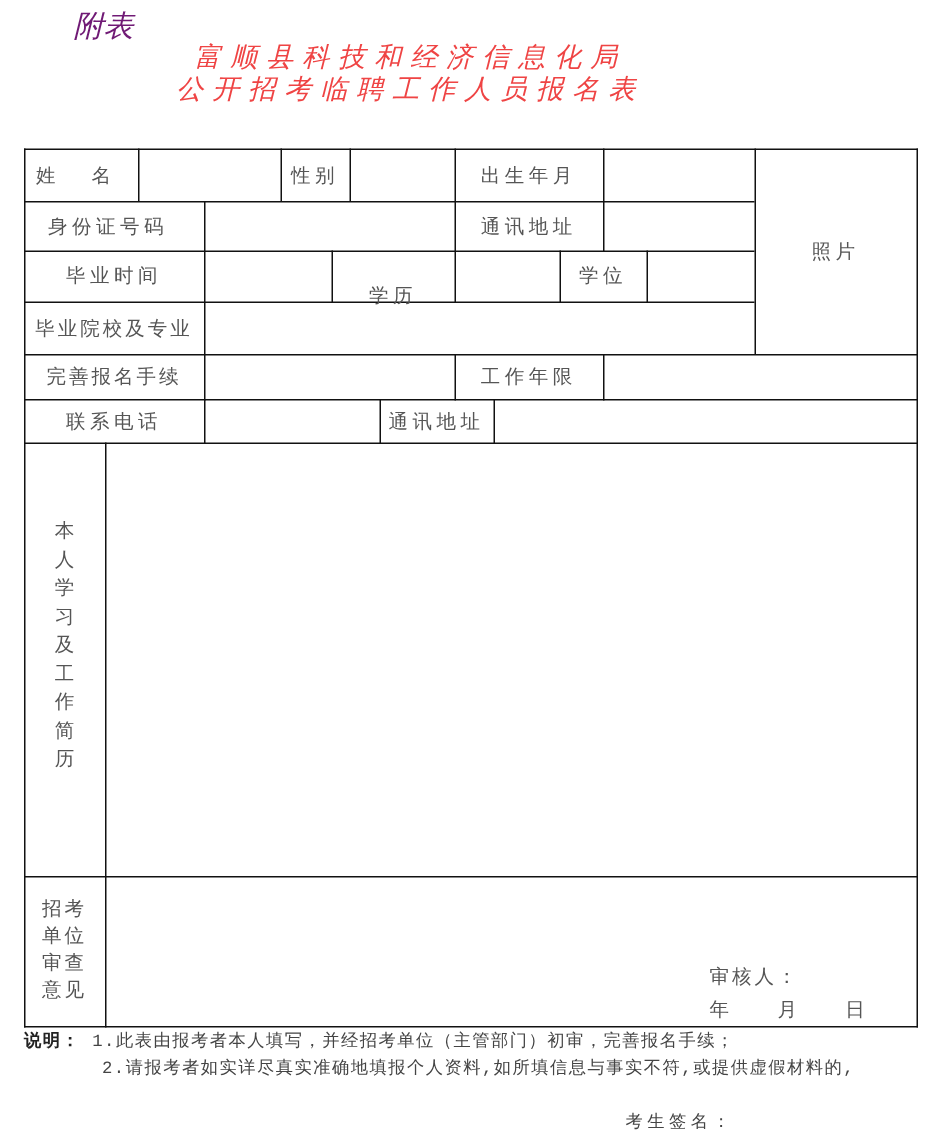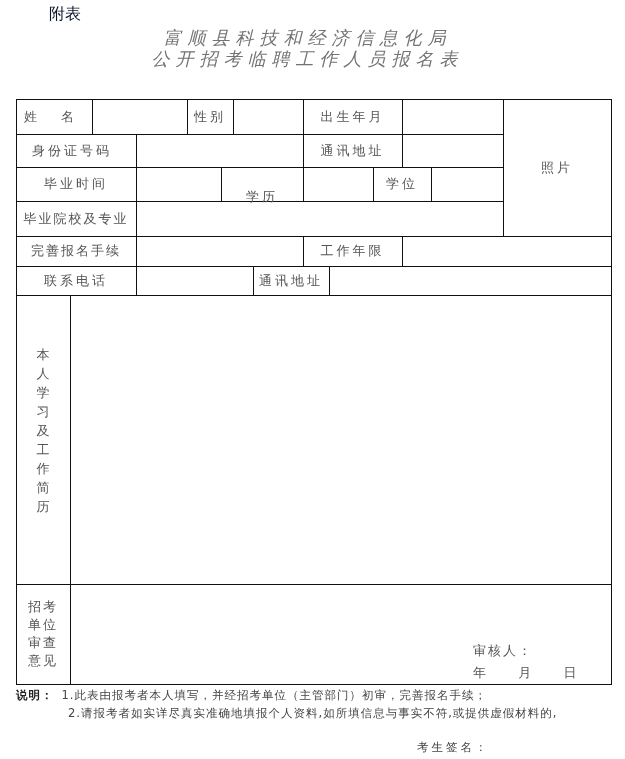--- a/index.html
+++ b/index.html
@@ -1,19 +1,19 @@
 <!DOCTYPE html>
 <html><head>
 <meta charset="utf-8">
 <style>
   html,body{margin:0;padding:0;background:#fff;}
   body{width:625px;height:759px;position:relative;overflow:hidden;font-family:"DejaVu Sans",sans-serif;color:#333;}
   .abs{position:absolute;}
-  .appendix{left:49px;top:4px;font-size:16px;color:#0f172a;}
-  .title{left:0;width:547px;text-align:center;font-family:"DejaVu Serif",serif;font-size:18px;color:#737373;letter-spacing:6px;font-style:italic;padding-left:34px;}
+  .appendix{left:49px;top:4px;font-size:20px;color:#701a75;font-style:italic;}
+  .title{left:0;width:547px;text-align:center;font-family:"DejaVu Serif",serif;font-size:18px;color:#ef4444;letter-spacing:6px;font-style:italic;}
   .t1{top:26px;}
   .t2{top:47px;}
   .hl{position:absolute;height:1px;background:#111;}
   .vl{position:absolute;width:1px;background:#111;}
   .lbl{position:absolute;font-size:13px;color:#555;letter-spacing:3px;display:flex;align-items:center;justify-content:center;white-space:nowrap;}
   .vert{position:absolute;font-size:13px;color:#555;line-height:19px;text-align:center;}
   .cell{position:absolute;}
   .notes{font-size:11.5px;color:#444;line-height:18px;letter-spacing:1px;}
 </style>
 </head>
@@ -116,17 +116,17 @@
   <div class="abs" style="left:473px;top:642px;font-size:13px;color:#555;letter-spacing:2px;">审核人：</div>
   <div class="abs" style="left:473px;top:664px;font-size:13px;color:#555;">
     <span>年</span>
     <span style="display:inline-block;width:24px;"></span>
     <span>月</span>
     <span style="display:inline-block;width:24px;"></span>
     <span>日</span>
   </div>
 </div>
 
-<div class="abs notes" style="left:16px;top:686px;width:600px;">
+<div class="abs notes" style="left:16px;top:686px;width:600px;font-family:Liberation Mono, monospace;">
   <div><span style="font-weight:bold;color:#222;">说明：</span><span style="margin-left:8px;">1.此表由报考者本人填写，并经招考单位（主管部门）初审，完善报名手续；</span></div>
   <div style="padding-left:52px;">2.请报考者如实详尽真实准确地填报个人资料,如所填信息与事实不符,或提供虚假材料的,</div>
 </div>
 <div class="abs notes" style="left:417px;top:738px;letter-spacing:3px;">考生签名：</div>
 
 </body></html>

